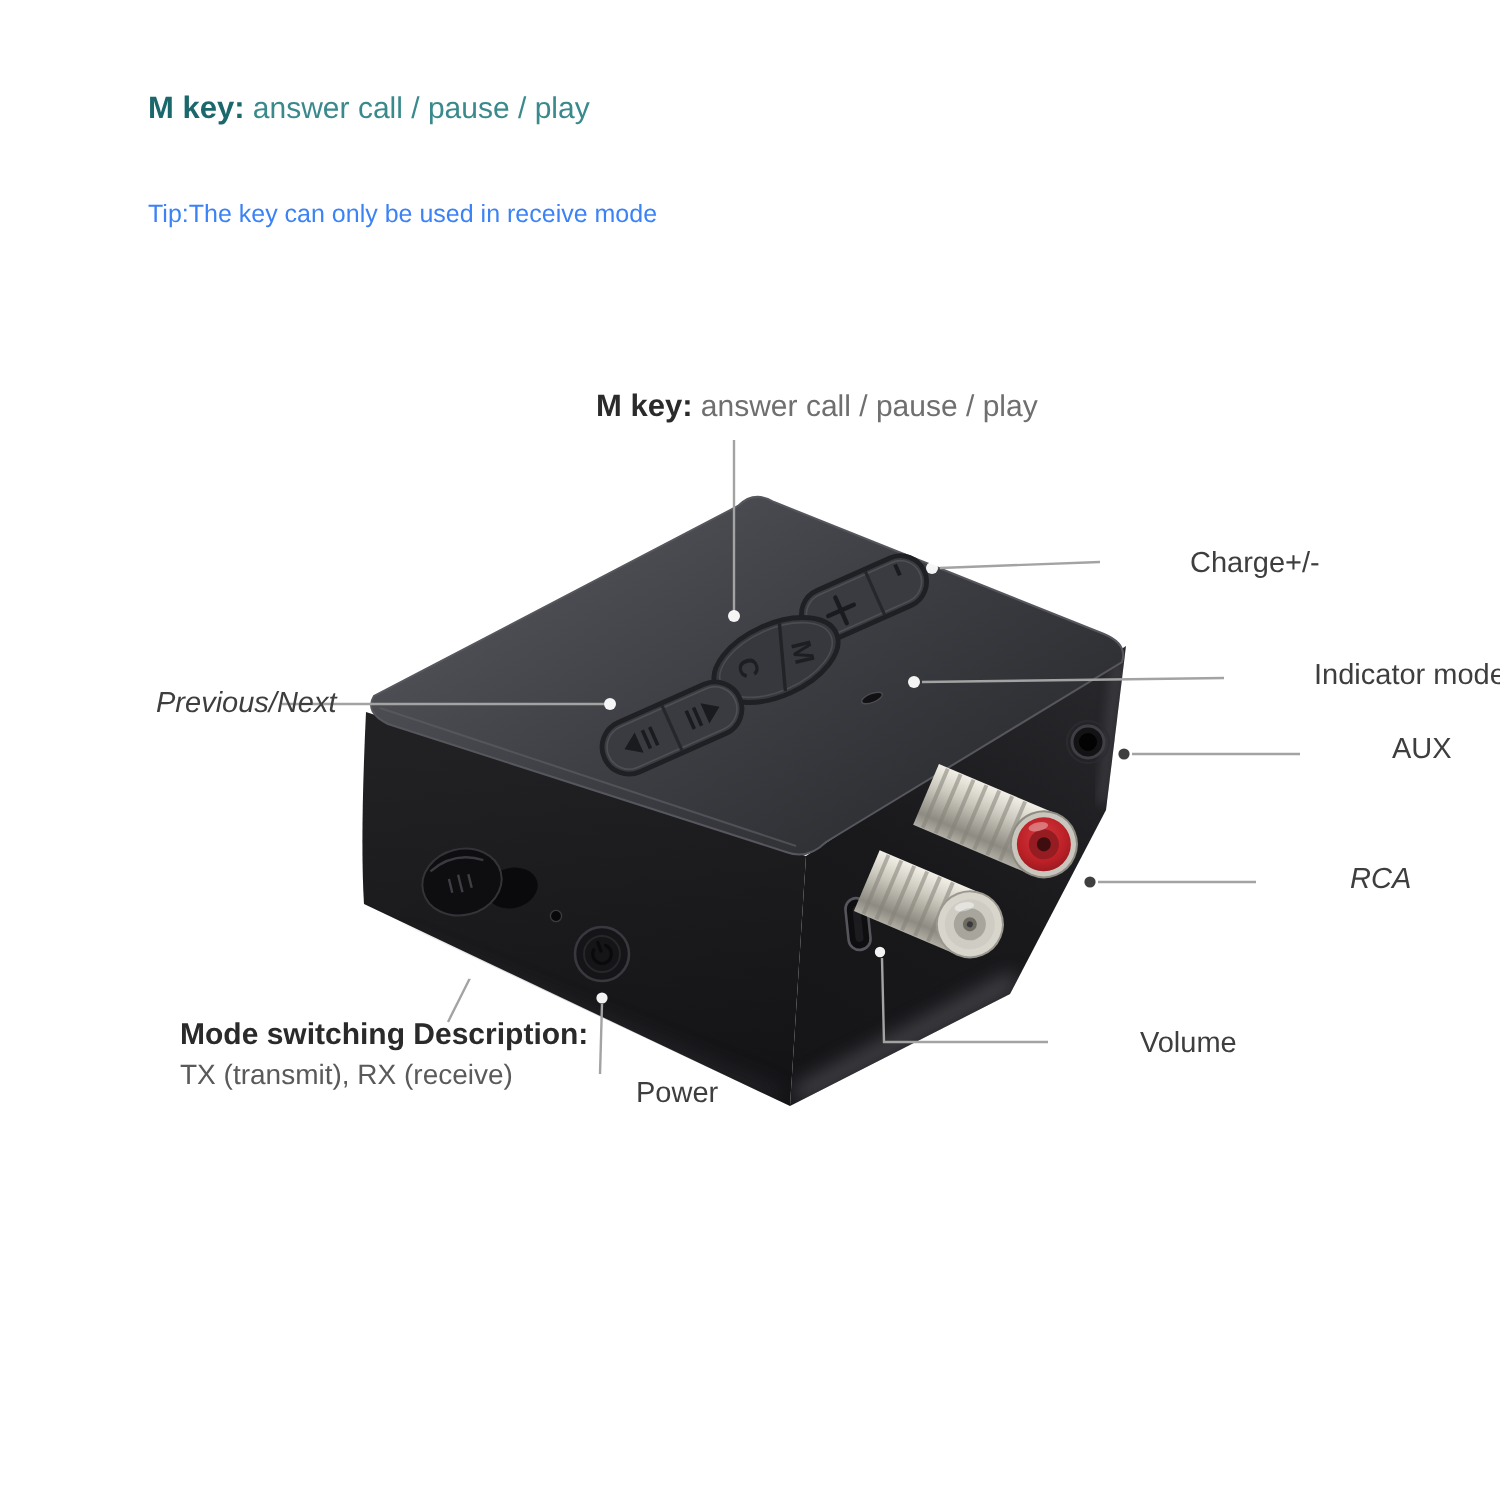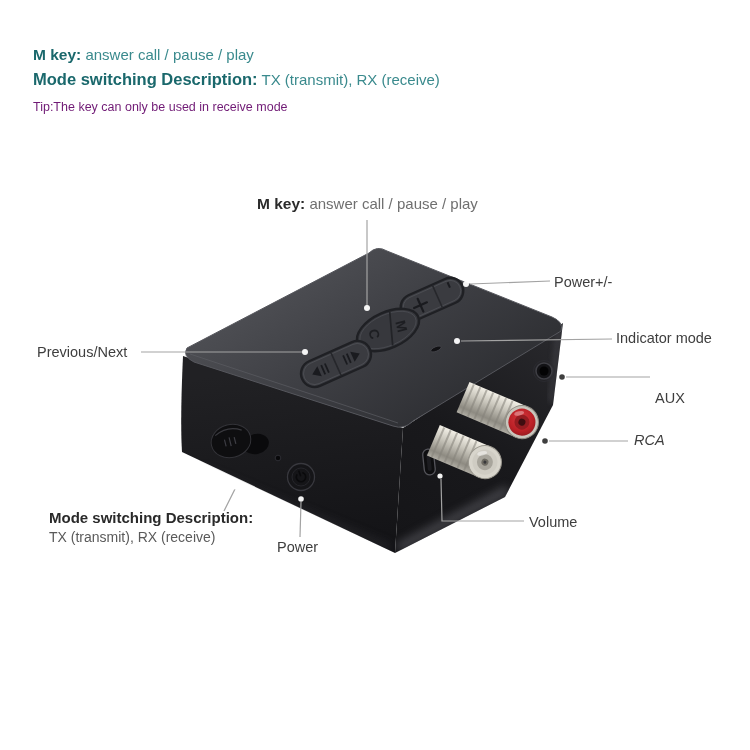--- a/index.html
+++ b/index.html
@@ -1,52 +1,51 @@
 <!DOCTYPE html>
 <html><head>
 <meta charset="utf-8">
 <style>
   html,body{margin:0;padding:0;background:#fff;}
   .canvas{
     position:relative;width:750px;height:750px;background:#ffffff;overflow:hidden;
     font-family:"Liberation Sans", sans-serif;
   }
-  .abs{position:absolute;}
+  .abs{position:absolute;margin-left:41px;}
   
   .hdr-line{white-space:nowrap;}
   .hdr1{left:33px;top:46px;font-size:15px;color:#3a8a8d;}
   .hdr1 .b{font-weight:bold;font-size:15.5px;color:#1a686c;}
   .hdr2{left:33px;top:70px;font-size:15px;color:#3a8a8d;}
   .hdr2 .b{font-weight:bold;font-size:16.5px;color:#1a686c;}
-  .tip{left:33px;top:100px;font-size:12.5px;color:#701a75;}
+  .tip{left:33px;top:100px;font-size:12.5px;color:#3b82f6;}
   
   .midlabel{left:257px;top:195px;font-size:15px;color:#6f6f6f;white-space:nowrap;}
   .midlabel .b{font-weight:bold;font-size:15.5px;color:#2b2b2b;}
   
   .callout{font-size:14.5px;color:#3e3e3e;white-space:nowrap;}
   .lbl-volume{left:554px;top:274px;}
   .lbl-indicator{left:616px;top:330px;}
-  .lbl-aux{left:655px;top:390px;}
+  .lbl-aux{left:655px;top:367px;}
   .lbl-rca{left:634px;top:432px;font-style:italic;}
   .lbl-charge{left:529px;top:514px;}
   .lbl-power{left:277px;top:539px;text-align:center;}
-  .lbl-prevnext{left:37px;top:344px;}
+  .lbl-prevnext{left:37px;top:344px;font-style:italic;}
   .lbl-mode{left:49px;top:509px;}
   .lbl-mode .b{font-weight:bold;font-size:15px;color:#2a2a2a;display:block;}
   .lbl-mode .r{font-size:14px;color:#5a5a5a;display:block;margin-top:3px;}
   svg{position:absolute;left:0;top:0;}
   text{font-family:"Liberation Sans", sans-serif;}
 </style>
 </head>
 <body>
 
 <div class="canvas">
 
   <div class="abs hdr-line hdr1"><span class="b">M key:</span><span> answer call / pause / play</span></div>
-  <div class="abs hdr-line hdr2"><span class="b">Mode switching Description:</span><span> TX (transmit), RX (receive)</span></div>
   <div class="abs hdr-line tip">Tip:The key can only be used in receive mode</div>
 
   <div class="abs midlabel"><span class="b">M key:</span><span> answer call / pause / play</span></div>
 
   <svg width="750" height="750" viewBox="0 0 750 750">
     <defs>
       <linearGradient id="gTop" gradientUnits="userSpaceOnUse" x1="300" y1="240" x2="430" y2="440">
         <stop offset="0" stop-color="#515257"></stop>
           <stop offset="0.5" stop-color="#3e3f44"></stop>
           <stop offset="1" stop-color="#2d2e32"></stop>
@@ -223,21 +222,21 @@
       <circle cx="301" cy="499" r="2.8"></circle>
       <circle cx="235" cy="487" r="2.5"></circle>
     </g>
 
     <g fill="#3f3f3f">
       <circle cx="562" cy="377" r="2.8"></circle>
       <circle cx="545" cy="441" r="2.8"></circle>
     </g>
   </svg>
 
-  <div class="abs callout lbl-volume">Power+/-</div>
+  <div class="abs callout lbl-volume">Charge+/-</div>
   <div class="abs callout lbl-indicator">Indicator mode</div>
   <div class="abs callout lbl-aux">AUX</div>
   <div class="abs callout lbl-rca">RCA</div>
   <div class="abs callout lbl-charge">Volume</div>
   <div class="abs callout lbl-power">Power</div>
   <div class="abs callout lbl-prevnext">Previous/Next</div>
   <div class="abs callout lbl-mode">
     <span class="b">Mode switching Description:</span>
     <span class="r">TX (transmit), RX (receive)</span>
   </div>

